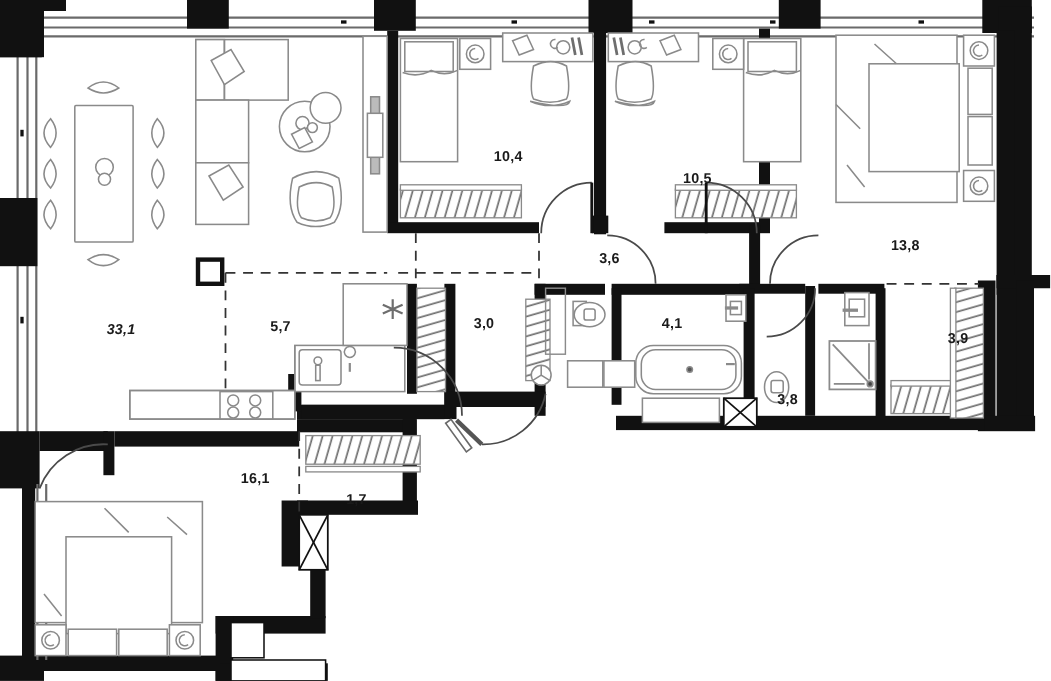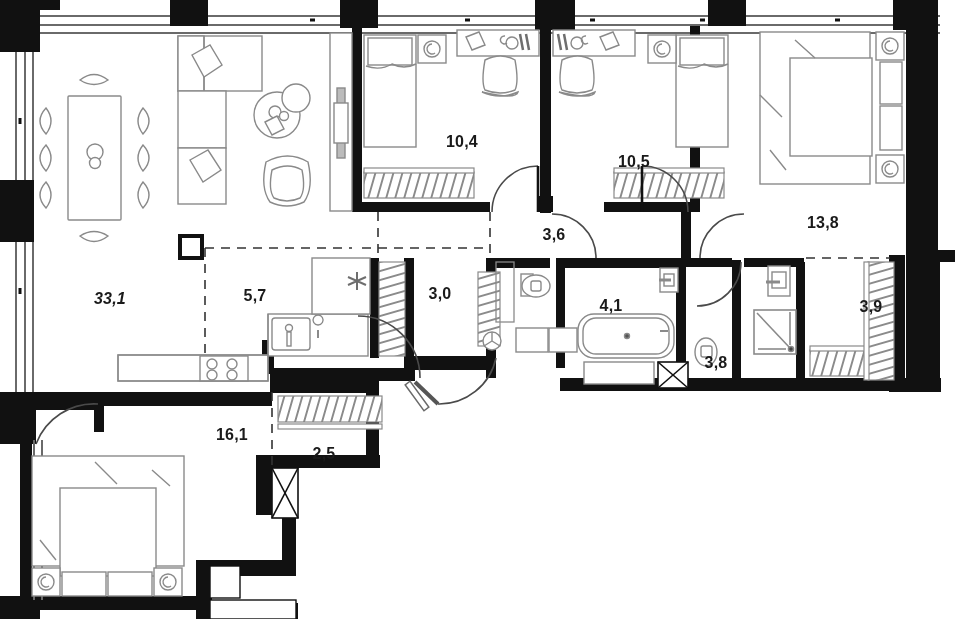--- a/index.html
+++ b/index.html
@@ -8,21 +8,21 @@
   #plan-root{
     position:relative;
     width:955px;height:619px;
     background:#ffffff;
     overflow:hidden;
   }
   #plan-svg{position:absolute;left:0;top:0;width:955px;height:619px;display:block;}
   .area-label{
     position:absolute;
     font-family:"Liberation Sans", sans-serif;
-    font-size:16px;
+    font-size:13px;
     font-weight:700;
     color:#1a1a1a;
     letter-spacing:0.2px;
     white-space:nowrap;
     transform:translate(-50%,-50%);
     user-select:none;
   }
 </style>
 </head>
 <body>
@@ -441,19 +441,19 @@
     </g>
   </svg>
 
   <div class="area-label" style="left:110px;  top:299px;font-style:italic;">33,1</div>
   <div class="area-label" style="left:255px;  top:296px;text-align:center;">5,7</div>
   <div class="area-label" style="left:462px;  top:142px;">10,4</div>
   <div class="area-label" style="left:634px;  top:142px;margin-top:20px;">10,5</div>
   <div class="area-label" style="left:823px;  top:223px;text-align:center;">13,8</div>
   <div class="area-label" style="left:554px;  top:235px;">3,6</div>
   <div class="area-label" style="left:440px;  top:294px;">3,0</div>
-  <div class="area-label" style="left:611px;  top:306px;">4,1</div>
+  <div class="area-label" style="left:611px;  top:294px;">4,1</div>
   <div class="area-label" style="left:716px; top:325px;margin-top:38px;">3,8</div>
   <div class="area-label" style="left:871px;  top:307px;">3,9</div>
   <div class="area-label" style="left:232px; top:435px;">16,1</div>
-  <div class="area-label" style="left:324px;  top:454px;">2,5</div>
+  <div class="area-label" style="left:324px;  top:454px;">1,7</div>
 
 </div>
 
 </body></html>

